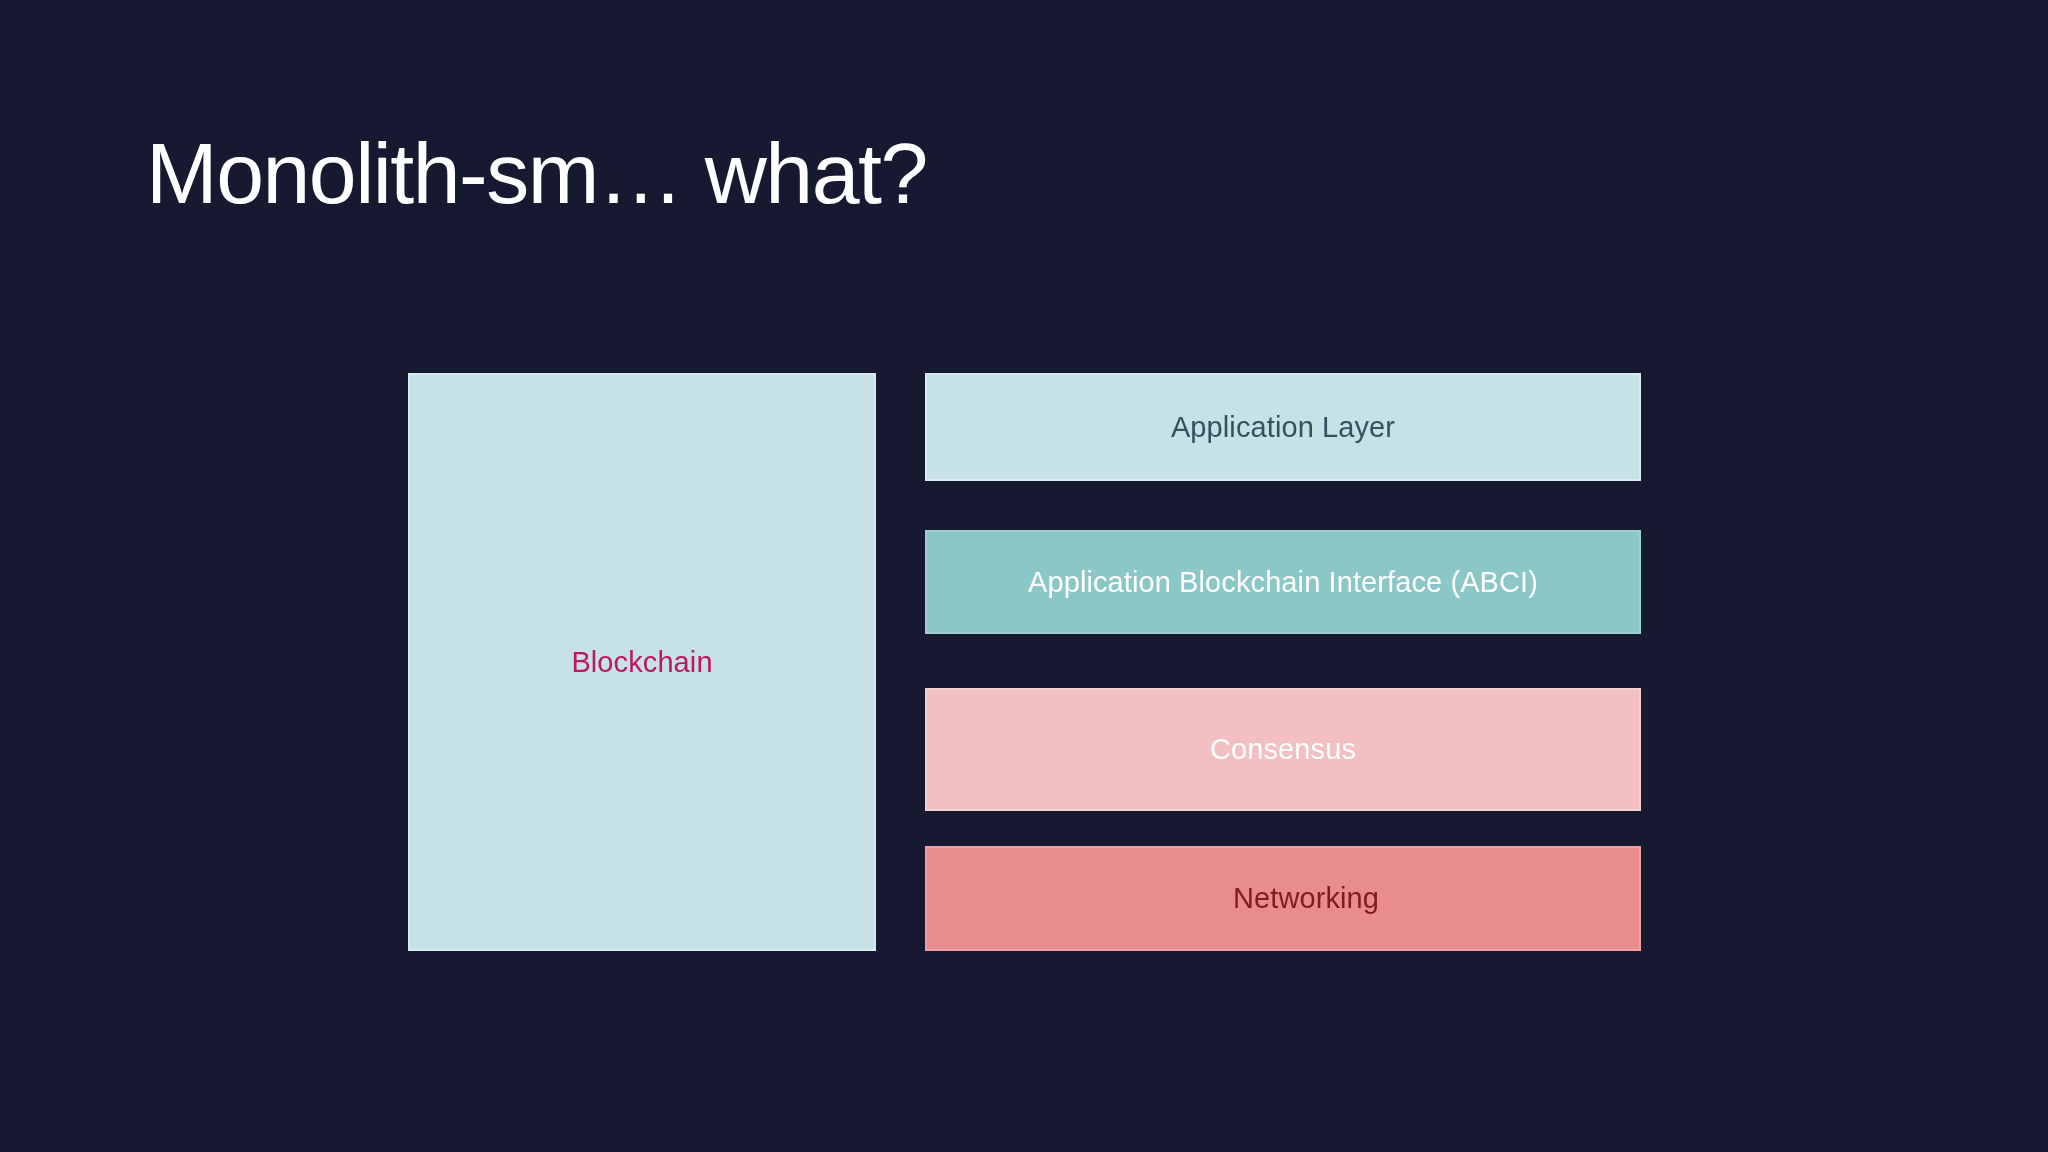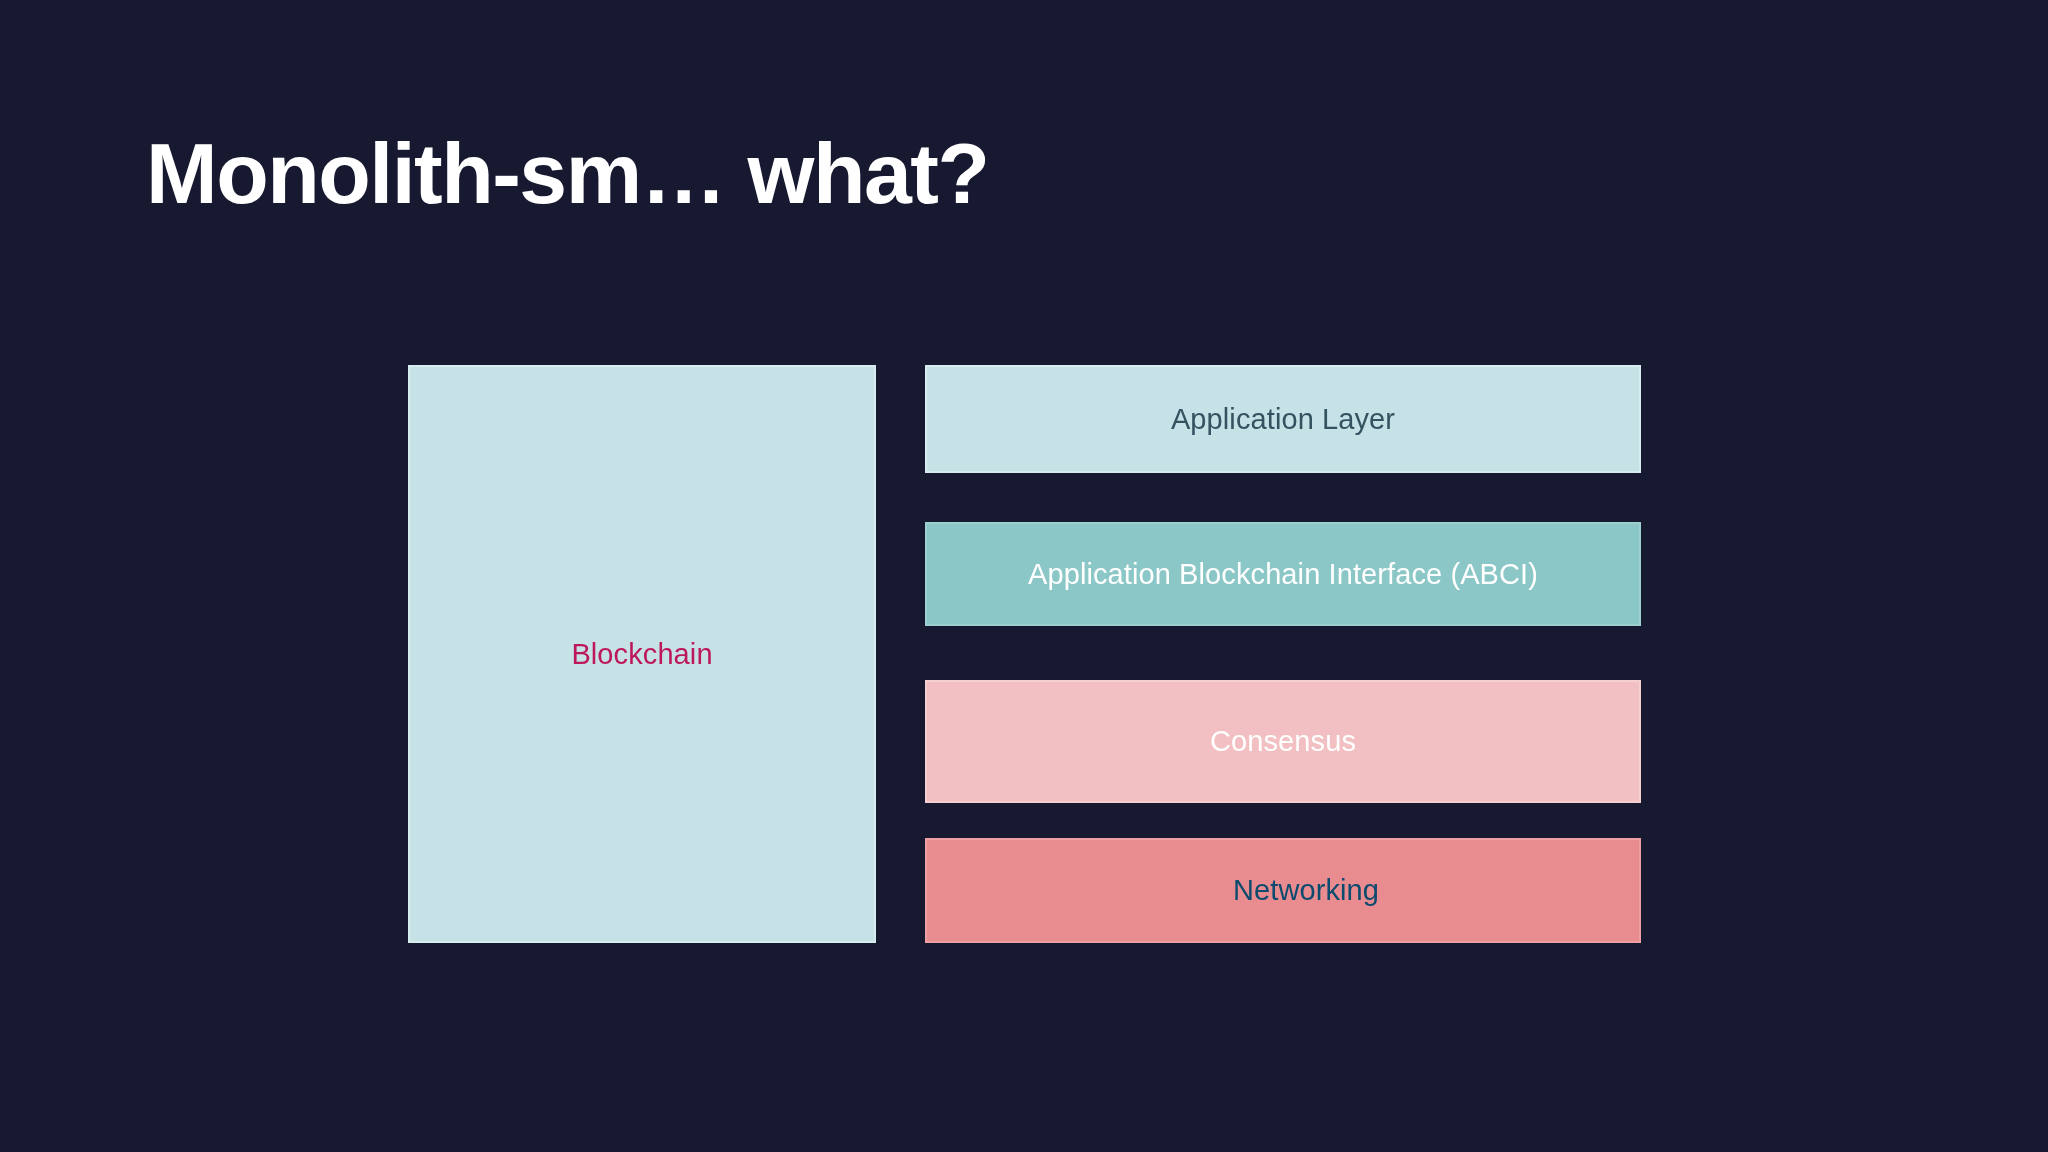--- a/index.html
+++ b/index.html
@@ -23,21 +23,21 @@
     height: 1152px;
     background: #161930;
   }
 
   
   #slide-title {
     position: absolute;
     left: 146px;
     top: 130px;
     font-size: 86px;
-    font-weight: 700;
+    font-weight: 400;
     line-height: 1.0;
     letter-spacing: -1.5px;
     color: #ffffff;
     white-space: nowrap;
   }
 
   
   #diagram {
     position: absolute;
     left: 0;
@@ -49,20 +49,21 @@
   .box {
     position: absolute;
     display: flex;
     align-items: center;
     justify-content: center;
     text-align: center;
     font-size: 29px;
     font-weight: 400;
     line-height: 1.2;
     letter-spacing: 0.1px;
+    margin-top: 8px;
   }
 
   
   #box-blockchain {
     left: 408px;
     top: 365px;
     width: 468px;
     height: 578px;
     background: #c6e2e7;
     border: 2px solid #d7ecef;
@@ -99,21 +100,21 @@
     background: #f2c0c2;
     border-color: #f6cfd1;
     color: #ffffff;
   }
 
   #box-networking {
     top: 838px;
     height: 105px;
     background: #e88c90;
     border-color: #eda0a3;
-    color: #0c4a6e;
+    color: #7f1d1d;
     padding-left: 46px;
   }
 </style>
 </head>
 <body>
 
 <div id="slide">
 
   <h1 id="slide-title">Monolith-sm… what?</h1>
 

